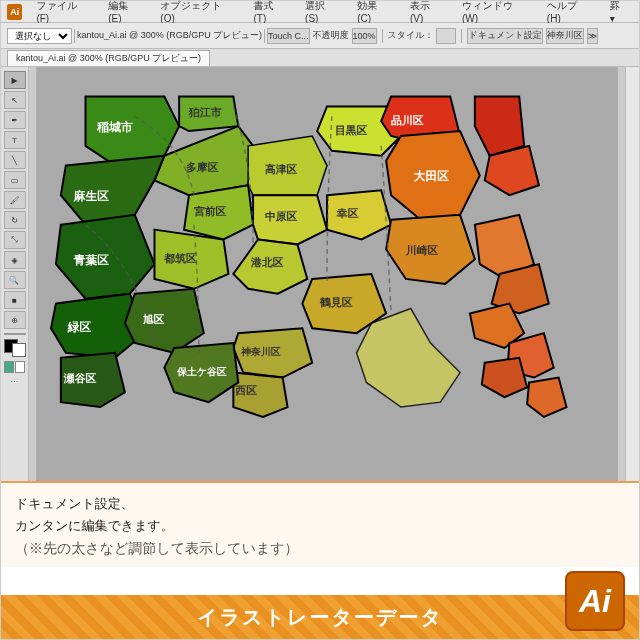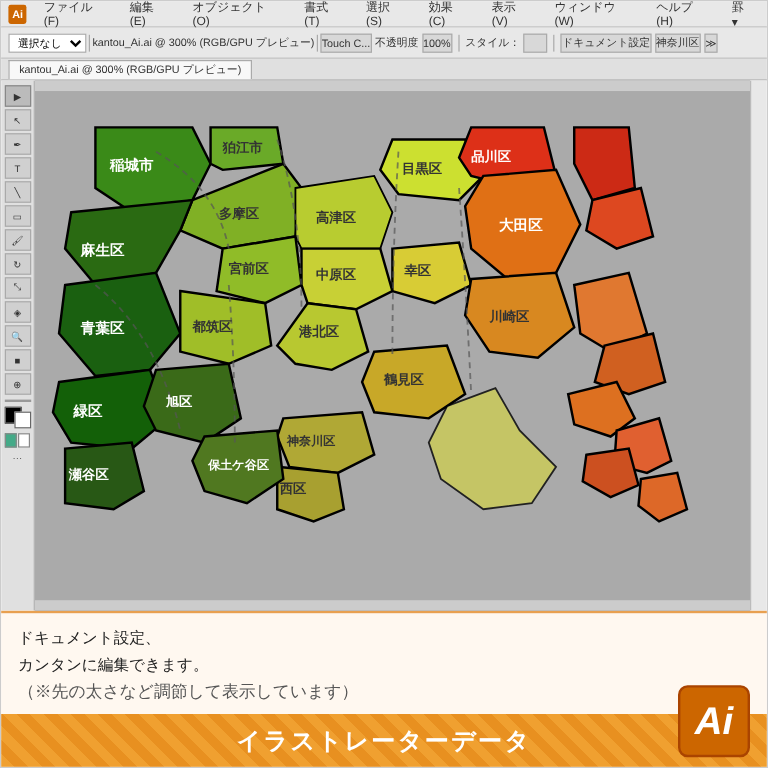--- a/index.html
+++ b/index.html
@@ -163,20 +163,21 @@
 
     
     #bottom-bar {
       background: repeating-linear-gradient(
         45deg,
         #f0a030,
         #f0a030 8px,
         #e89020 8px,
         #e89020 16px
       );
+      margin-top: 28px;
     }
 
     
     #tab-bar {
       background: #e0e0e0;
       height: 18px;
       display: flex;
       align-items: flex-end;
       padding: 0 6px;
       border-bottom: 1px solid #bbb;

